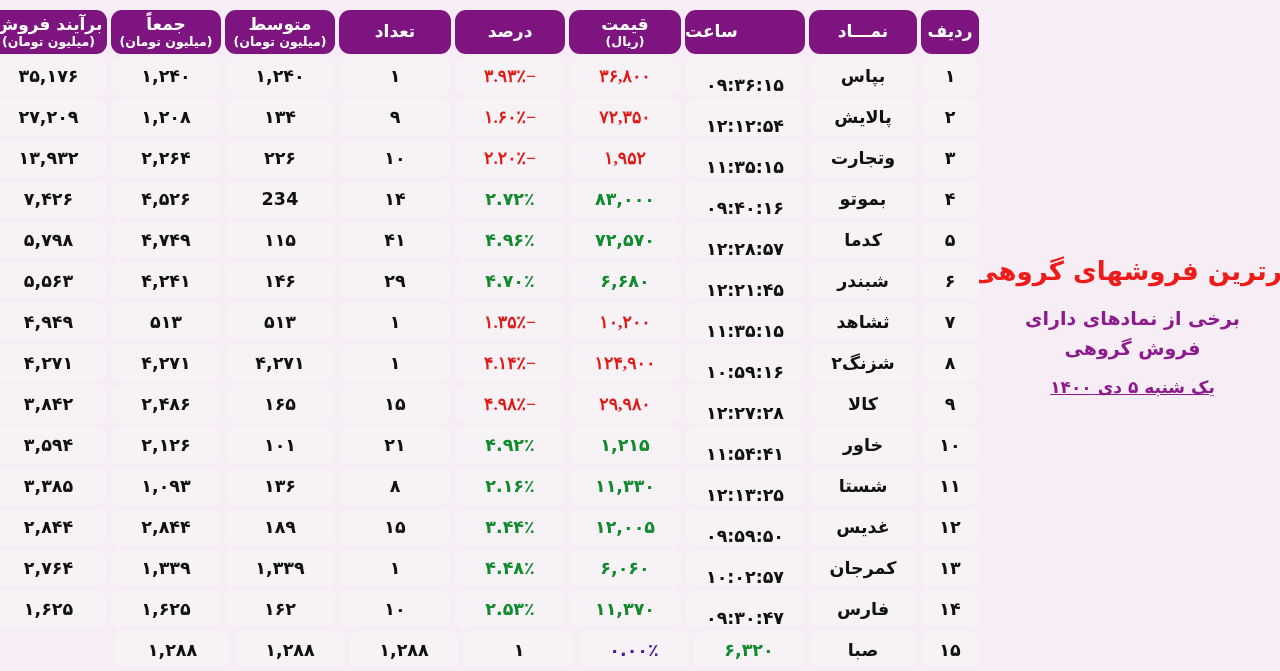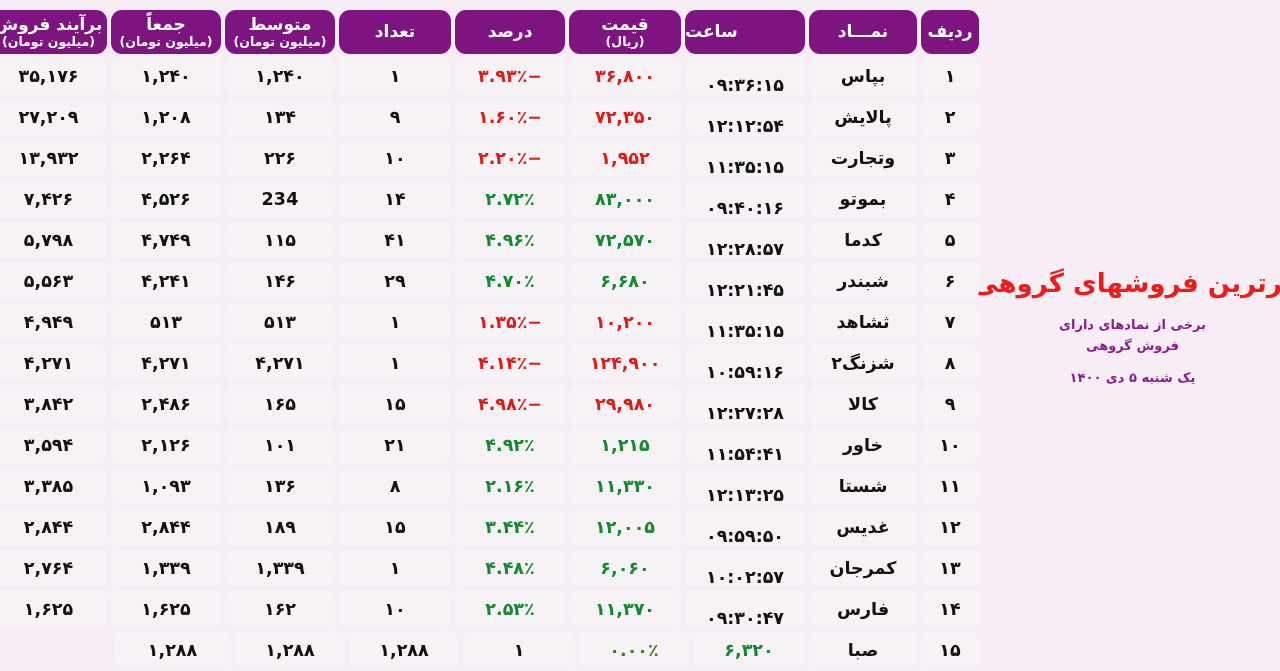--- a/index.html
+++ b/index.html
@@ -77,22 +77,22 @@
   .c-namad   { width: 108px; flex: 0 0 108px; }
   .c-saat    { width: 120px; flex: 0 0 120px; align-items: flex-end; }
   .c-gheymat { width: 112px; flex: 0 0 112px; }
   .c-darsad  { width: 110px; flex: 0 0 110px; }
   .c-tedad   { width: 112px; flex: 0 0 112px; }
   .c-motavaset { width: 110px; flex: 0 0 110px; }
   .c-jaman   { width: 110px; flex: 0 0 110px; }
   .c-baraand { width: 117px; flex: 0 0 117px; }
 
   .up   { color: #128a2e; }
-  .down { color: #e01b16; }
-  .neutral { color: #4d7c0f; }
+  .down { color: #e01b16; font-family: Liberation Serif, serif; }
+  .neutral { color: #4c1d95; }
 
   
   #title-panel {
     width: 295px;
     height: 671px;
     box-sizing: border-box;
     display: flex;
     flex-direction: column;
     align-items: center;
     justify-content: center;
@@ -102,29 +102,30 @@
   #title-panel .main-title {
     color: #ee1b18;
     font-size: 26px;
     font-weight: bold;
     line-height: 1.35;
     margin-bottom: 14px;
     white-space: nowrap;
   }
   #title-panel .sub-line {
     color: #8d1b8d;
-    font-size: 13px;
+    font-size: 19px;
     font-weight: bold;
     line-height: 1.6;
   }
   #title-panel .date-line {
     color: #8d1b8d;
-    font-size: 13px;
+    font-size: 17px;
     font-weight: bold;
     margin-top: 14px;
+    text-decoration: underline;
   }
 </style>
 </head>
 <body>
 
 <div id="page">
 
   <div id="title-panel">
     <div class="main-title">برترین فروشهای گروهی</div>
     <div class="sub-line">برخی از نمادهای دارای</div>

